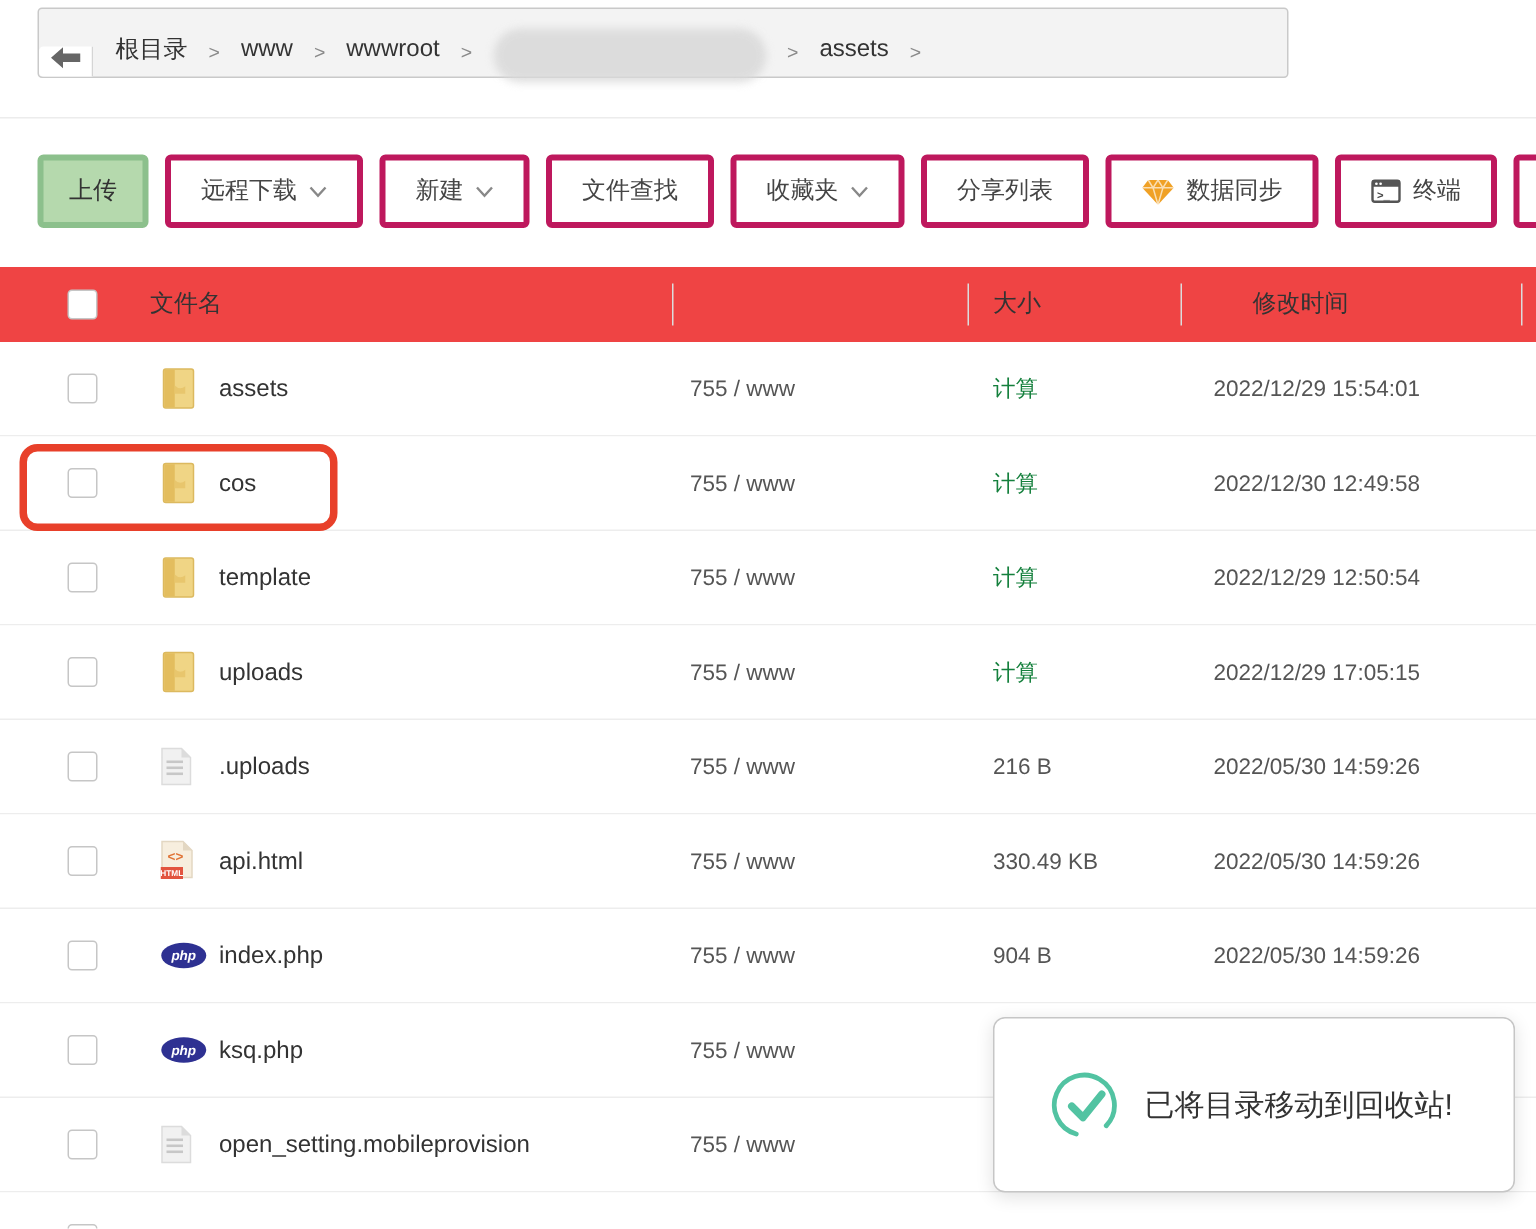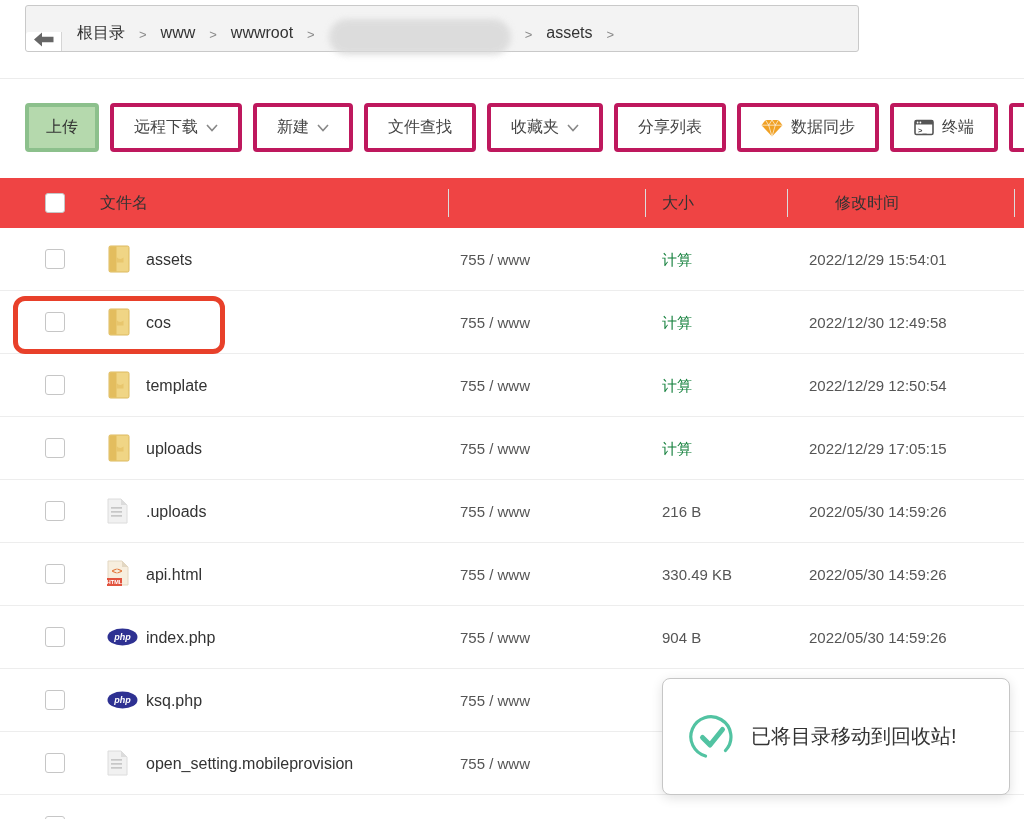--- a/index.html
+++ b/index.html
@@ -60,21 +60,21 @@
   .fsize.green { color:#15803d; cursor:pointer; }
   .fmtime { left:776px;margin-left:33px; }
 
   
   .red-annotation { position:absolute; left:13px; top:296px; width:212px;
     height:58px; border:5px solid #e8402a; border-radius:12px; z-index:30;
     pointer-events:none; }
   .toast { position:absolute; left:662px; top:678px; width:348px; height:117px;
     background:#fff; border:1px solid #c6c6c6; border-radius:8px;
     box-shadow:0 3px 12px rgba(0,0,0,.12); display:flex; align-items:center;
-    gap:16px; padding-left:26px; z-index:40; }
+    gap:16px; padding-left:38px; z-index:40; }
   .toast-text { font-size:20px; color:#333; }
 </style>
 </head>
 <body>
 
 <div class="pathbar">
   <div class="back-cell">
     <span>
       <svg width="20" height="15" viewBox="0 0 20 15">
           <path d="M0 7.5 L8 0.5 v4.2 h11.5 v5.6 H8 v4.2 z" fill="#666"></path>

